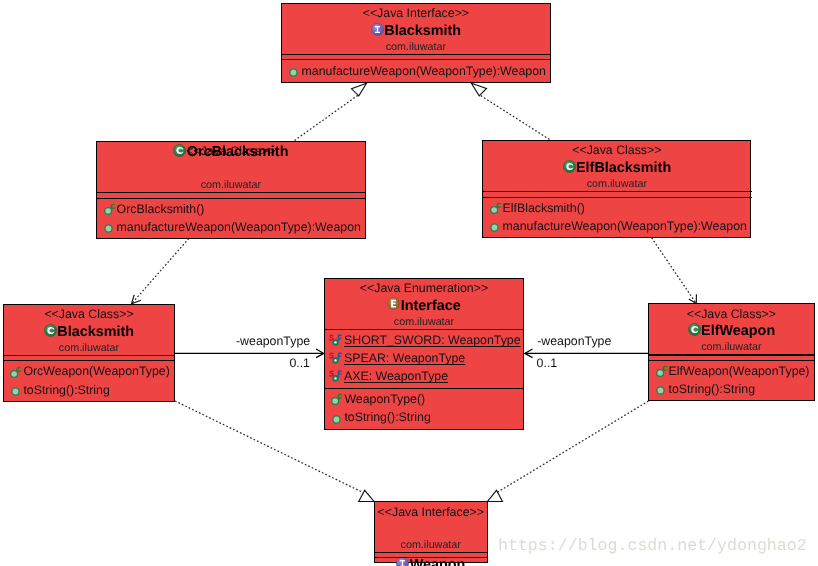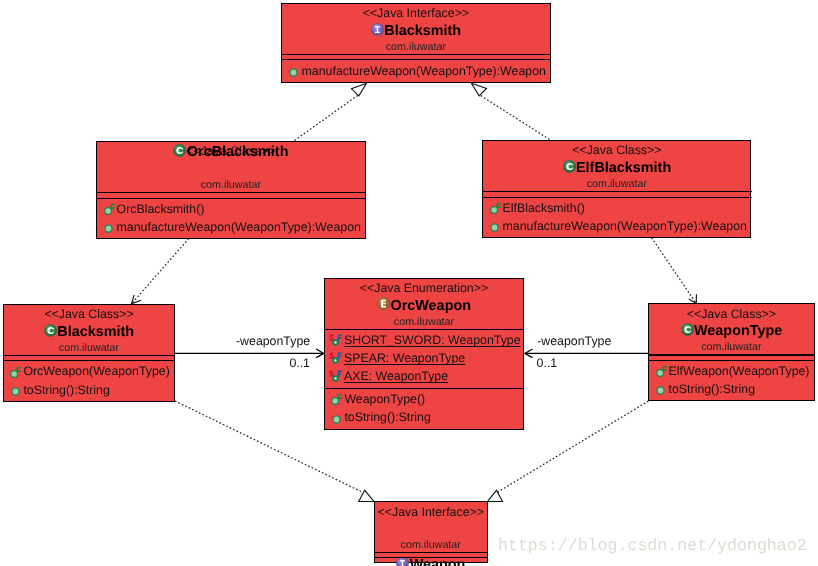--- a/index.html
+++ b/index.html
@@ -173,21 +173,21 @@
     <div class="cname" style="top:26.6px;"><span class="tico"><svg width="13" height="13" viewBox="0 0 13 13">
             <defs>
               <radialGradient id="eng" cx="40%" cy="32%" r="75%">
                 <stop offset="0%" stop-color="#c09463"></stop>
                 <stop offset="45%" stop-color="#9f7039"></stop>
                 <stop offset="100%" stop-color="#8a5e2b"></stop>
               </radialGradient>
             </defs>
             <circle cx="6.5" cy="6.5" r="6.1" fill="url(#eng)" stroke="#7d5526" stroke-width="0.55"></circle>
             <path d="M4.15 2.65h4.85v1.5H5.95v1.6h2.75v1.5H5.95v1.7h3.05v1.5H4.15z" fill="#fff"></path>
-          </svg></span><span>OrcWeapon</span></div>
+          </svg></span><span>Interface</span></div>
     <div class="pkg" style="top:42.8px;">com.iluwatar</div>
     <div class="sep" style="top:50.2px;"></div>
     <div class="sep" style="top:109.2px;"></div>
     <div class="row" style="top:61.2px;left:0px;"><span class="mico" style="top:-6.9px;left:3.7px;"><svg width="16" height="14" viewBox="0 0 16 14">
             <path d="M4.6 2.25a2.6 2.6 0 0 0-1.9-0.75C1.4 1.5 0.5 2.25 0.5 3.35c0 0.9 0.55 1.4 1.75 1.7 0.85 0.22 1.1 0.4 1.1 0.75 0 0.4-0.36 0.65-0.92 0.65a2.1 2.1 0 0 1-1.6-0.78l-0.95 1.1a3.2 3.2 0 0 0 2.47 1.0c1.42 0 2.4-0.78 2.4-1.95 0-0.98-0.55-1.48-1.88-1.8-0.85-0.2-1.07-0.35-1.07-0.65 0-0.32 0.32-0.55 0.83-0.55a1.85 1.85 0 0 1 1.3 0.57z" fill="#d20a38"></path>
             <path d="M8.8 1.55h3.95v1.45h-2.45v1.4h2.25v1.45h-2.25v2.2h-1.5z" fill="#23559c"></path>
             <circle cx="6.5" cy="9.4" r="3.3" fill="#0e8257"></circle>
             <circle cx="6.5" cy="9.4" r="1.2" fill="#fffde8"></circle>
           </svg></span><span class="lbl u" style="margin-left:19.0px;">SHORT_SWORD: WeaponType</span></div>
     <div class="row" style="top:79.1px;left:0px;"><span class="mico" style="top:-6.9px;left:3.7px;"><svg width="16" height="14" viewBox="0 0 16 14">
@@ -217,21 +217,21 @@
     <div class="cname" style="top:26.6px;"><span class="tico"><svg width="13" height="13" viewBox="0 0 13 13">
             <defs>
               <radialGradient id="clg" cx="40%" cy="32%" r="75%">
                 <stop offset="0%" stop-color="#5aa873"></stop>
                 <stop offset="45%" stop-color="#30824c"></stop>
                 <stop offset="100%" stop-color="#216b39"></stop>
               </radialGradient>
             </defs>
             <circle cx="6.5" cy="6.5" r="6.1" fill="url(#clg)" stroke="#1d6034" stroke-width="0.55"></circle>
             <path d="M10.1 4.6a3.8 3.8 0 0 0-3.15-1.6 3.55 3.55 0 0 0-3.6 3.55 3.55 3.55 0 0 0 3.6 3.55A3.8 3.8 0 0 0 10.1 8.5V6.95a2.6 2.6 0 0 1-2.65 1.65 2.05 2.05 0 0 1-2.1-2.05 2.05 2.05 0 0 1 2.1-2.05A2.6 2.6 0 0 1 10.1 6.15z" fill="#fff"></path>
-          </svg></span><span>WeaponType</span></div>
+          </svg></span><span>ElfWeapon</span></div>
     <div class="pkg" style="top:42.8px;">com.iluwatar</div>
     <div class="sep" style="top:50.1px;"></div>
     <div class="sep" style="top:55.6px;"></div>
     <div class="row" style="top:66.4px;left:0px;"><span class="mico" style="top:-5.9px;left:6.4px;"><svg width="13" height="13" viewBox="0 0 13 13">
             <circle cx="4.15" cy="8.0" r="4.05" fill="#178459"></circle>
             <circle cx="4.15" cy="8.0" r="2.8" fill="#9ccfa4"></circle>
             <path d="M11.0 1.35a2.65 2.65 0 0 0-1.85-0.7 2.6 2.6 0 0 0-2.65 2.7 2.6 2.6 0 0 0 2.65 2.7 2.65 2.65 0 0 0 1.85-0.7V3.9a1.65 1.65 0 0 1-1.55 0.75 1.55 1.55 0 0 1-1.5-1.3 1.55 1.55 0 0 1 1.5-1.3 1.65 1.65 0 0 1 1.55 0.75z" fill="#0d8a2b"></path>
           </svg></span><span class="lbl" style="margin-left:19.4px;">ElfWeapon(WeaponType)</span></div>
     <div class="row" style="top:84.5px;left:0px;"><span class="mico" style="top:-2.9px;left:6.7px;"><svg width="9" height="9" viewBox="0 0 9 9">
             <circle cx="4.5" cy="4.5" r="4.2" fill="#148659"></circle>

